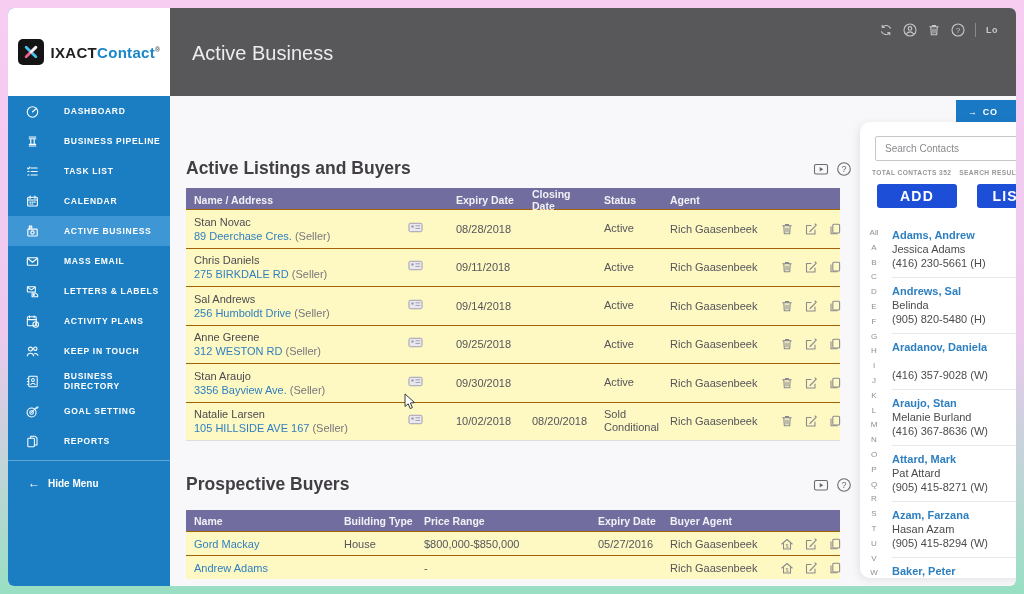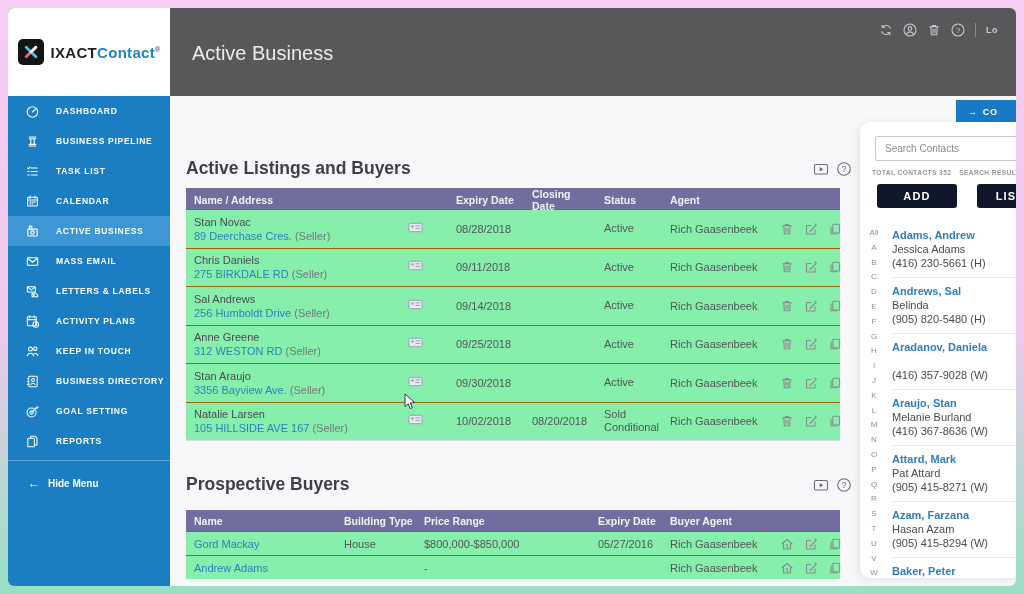--- a/index.html
+++ b/index.html
@@ -10,21 +10,21 @@
          background:#f8f7f9; border-radius:6px; overflow:hidden; }
 
   
   .sidebar { position:absolute; left:0; top:0; width:162px; height:578px; background:#1b7ec3; }
   .logo-area { height:88px; background:#fff; display:flex; align-items:center; justify-content:center; gap:7px; }
   .logo-box { width:26px; height:26px; background:#141414; border-radius:5px; display:flex; align-items:center; justify-content:center; }
   .logo-text { font-size:15px; font-weight:bold; color:#1f1f1f; letter-spacing:.3px; }
   .logo-text .accent { color:#1b86c8; }
   .logo-text sup { font-size:7px; color:#555; }
   .nav { position:absolute; top:88px; left:0; right:0; }
-  .nav-item { height:30px; display:flex; align-items:center; gap:16px; padding-left:17px; cursor:pointer; }
+  .nav-item { height:30px; display:flex; align-items:center; gap:24px; padding-left:17px; cursor:pointer; }
   .nav-item.active { background:#3e96d4; }
   .nav-label { color:#fff; font-size:8.5px; font-weight:bold; letter-spacing:.7px; }
   .nav-ic { width:15px; height:15px; flex:0 0 15px; }
   .nav-ic svg { display:block; }
   .side-divider { position:absolute; top:452px; left:0; right:0; height:1px; background:rgba(255,255,255,.3); }
   .hide-menu { position:absolute; top:462px; left:0; right:0; height:26px; display:flex; align-items:center; gap:8px; padding-left:20px; color:#fff; cursor:pointer; }
   .hide-menu .arr { font-size:12px; }
   .hide-menu .lbl { font-size:10px; font-weight:bold; }
 
   
@@ -39,21 +39,21 @@
             font-size:9px; font-weight:bold; letter-spacing:.8px; display:flex; align-items:center; justify-content:flex-start;
             padding-left:12px; gap:5px; border:none; cursor:pointer; }
 
   
   .main { position:absolute; left:162px; top:88px; width:690px; height:490px; }
   .sec-head { position:absolute; left:16px; width:666px; display:flex; align-items:center; justify-content:space-between; }
   .sec-title { font-size:17.5px; font-weight:600; color:#413f44; }
   .sec-icons { display:flex; align-items:center; gap:7px; }
   .sic { width:16px; height:16px; cursor:pointer; }
 
-  .tbl { position:absolute; left:16px; width:654px; background:#86efac; border-bottom:1px solid #dedce2; }
+  .tbl { position:absolute; left:16px; width:654px; background:#fef9c3; border-bottom:1px solid #dedce2; }
   .thead { display:grid; background:#716d9f; color:#f2f1f6; font-size:10.5px; font-weight:bold; height:21px; align-items:center; }
   .thead > div { padding-left:8px; }
   .g1 { grid-template-columns:262px 76px 72px 66px 108px 70px; }
   .g2 { grid-template-columns:150px 80px 174px 72px 108px 70px; }
   .lrow { display:grid; align-items:center; border-top:1px solid #a16207; font-size:11px; color:#55545a; }
   .lrow:first-of-type { border-top:none; }
   .r38 { height:38.5px; } .r24 { height:24px; }
   .cell { padding-left:8px; }
   .name-cell { position:relative; line-height:14px; }
   .pname { color:#4b4a50; }
@@ -67,21 +67,21 @@
 
   
   .panel { position:absolute; left:852px; top:114px; width:172px; height:456px; background:#fff;
            border-radius:10px 0 0 10px; box-shadow:-2px 2px 8px rgba(60,50,80,.10); }
   .search-box { position:absolute; left:15px; top:14px; width:150px; height:25px; border:1px solid #c9c7cc; border-radius:2px;
                 font-size:10px; color:#4b4b4d; padding-left:9px; font-family:"Liberation Sans", sans-serif; }
   .search-box::placeholder { color:#8a8a8e; }
   .stats { position:absolute; left:12px; top:47px; width:158px; display:flex; gap:8px; white-space:nowrap;
            font-size:6.6px; font-weight:bold; color:#97969a; letter-spacing:.4px; }
   .pbtns { position:absolute; left:17px; top:62px; display:flex; gap:20px; }
-  .pbtn { height:24px; background:#0f172a; color:#fff; border:none; border-radius:3px; font-size:11px; font-weight:bold;
+  .pbtn { height:24px; background:#1d4ed8; color:#fff; border:none; border-radius:3px; font-size:14px; font-weight:bold;
           letter-spacing:1.2px; cursor:pointer; font-family:"Liberation Sans", sans-serif; }
   .pbtn.add { width:80px; } .pbtn.list { width:66px; }
   .clist-area { position:absolute; left:0; top:100px; bottom:0; right:0; overflow:hidden; }
   .alpha { position:absolute; left:4px; top:4px; width:20px; text-align:center; font-size:8px; color:#8f8e93; line-height:14.8px; }
   .alpha span { display:block; cursor:pointer; }
   .contacts { position:absolute; left:32px; right:4px; top:0; }
   .citem { padding:6px 0 7px 0; border-top:1px solid #e9e7eb; line-height:14px; }
   .citem:first-child { border-top:none; }
   .cname { color:#2e7fc0; font-size:11px; font-weight:bold; cursor:pointer; }
   .csec, .cphone { color:#4b4b4d; font-size:11px; min-height:14px; }

